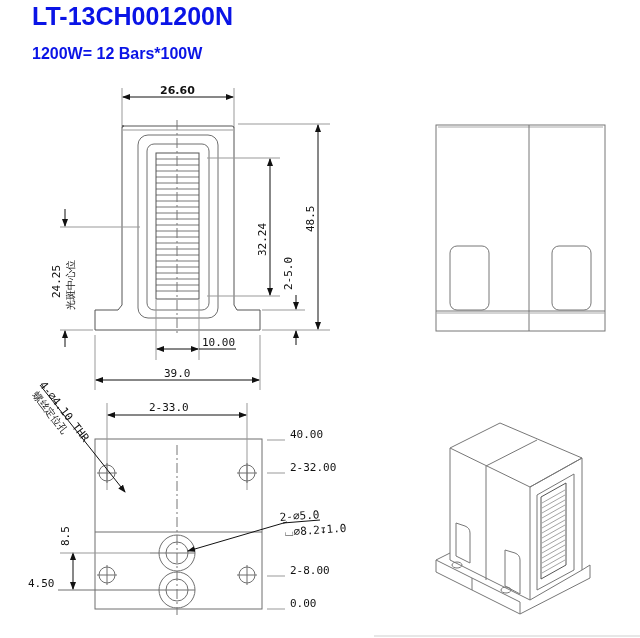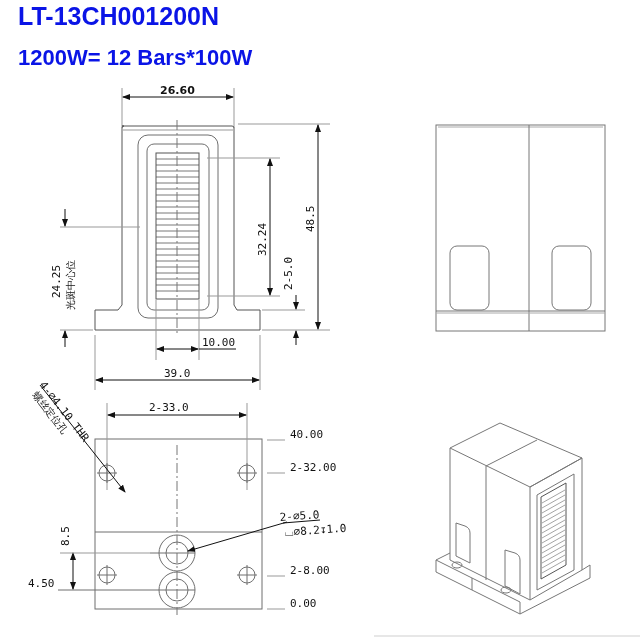--- a/index.html
+++ b/index.html
@@ -1,19 +1,19 @@
 <!DOCTYPE html>
 <html><head>
 <meta charset="utf-8">
 <style>
   html, body { margin: 0; padding: 0; background: #ffffff; }
   body { width: 640px; height: 638px; position: relative; overflow: hidden; font-family: "Liberation Sans", sans-serif; }
-  .title { position: absolute; left: 18px; color: #0a14e6; font-weight: bold; font-family: "Liberation Sans", sans-serif; white-space: nowrap; }
+  .title { position: absolute; left: 32px; color: #0a14e6; font-weight: bold; font-family: "Liberation Sans", sans-serif; white-space: nowrap; }
   #t1 { top: 2px; font-size: 25px; }
-  #t2 { top: 45px; font-size: 22px; }
+  #t2 { top: 45px; font-size: 16px; }
   svg { position: absolute; left: 0; top: 0; }
   .dim { font-family: "DejaVu Sans Mono", monospace; font-size: 11px; fill: #111; }
   .dimb { font-family: "DejaVu Sans", sans-serif; font-size: 11px; font-weight: bold; fill: #111; }
   .cjk { font-family: "DejaVu Sans", sans-serif; font-size: 10px; fill: #111; }
 </style>
 </head>
 <body>
 
 <div class="title" id="t1">LT-13CH001200N</div>
 <div class="title" id="t2">1200W= 12 Bars*100W</div>

